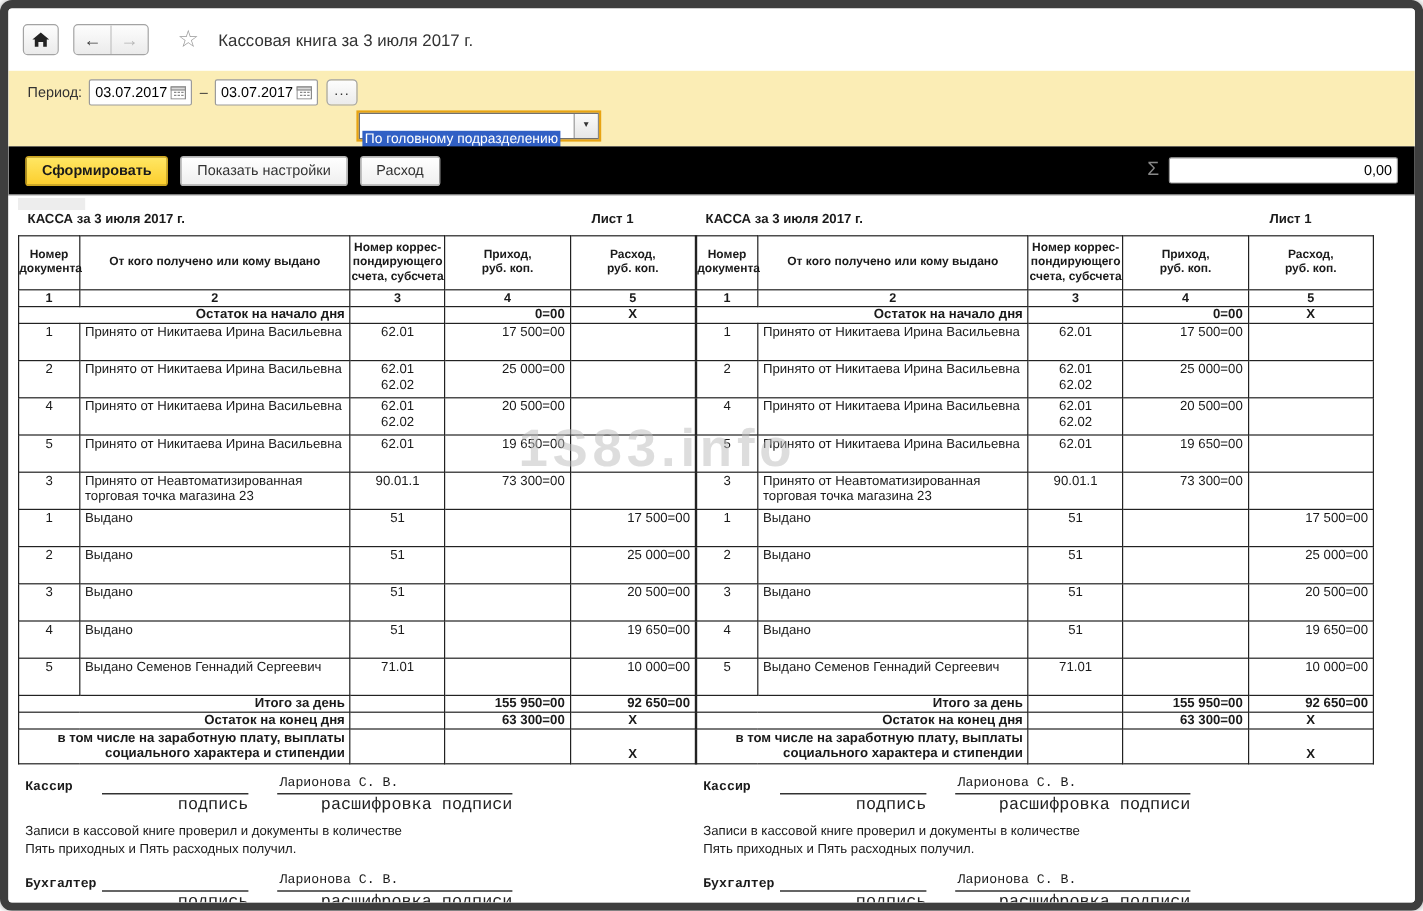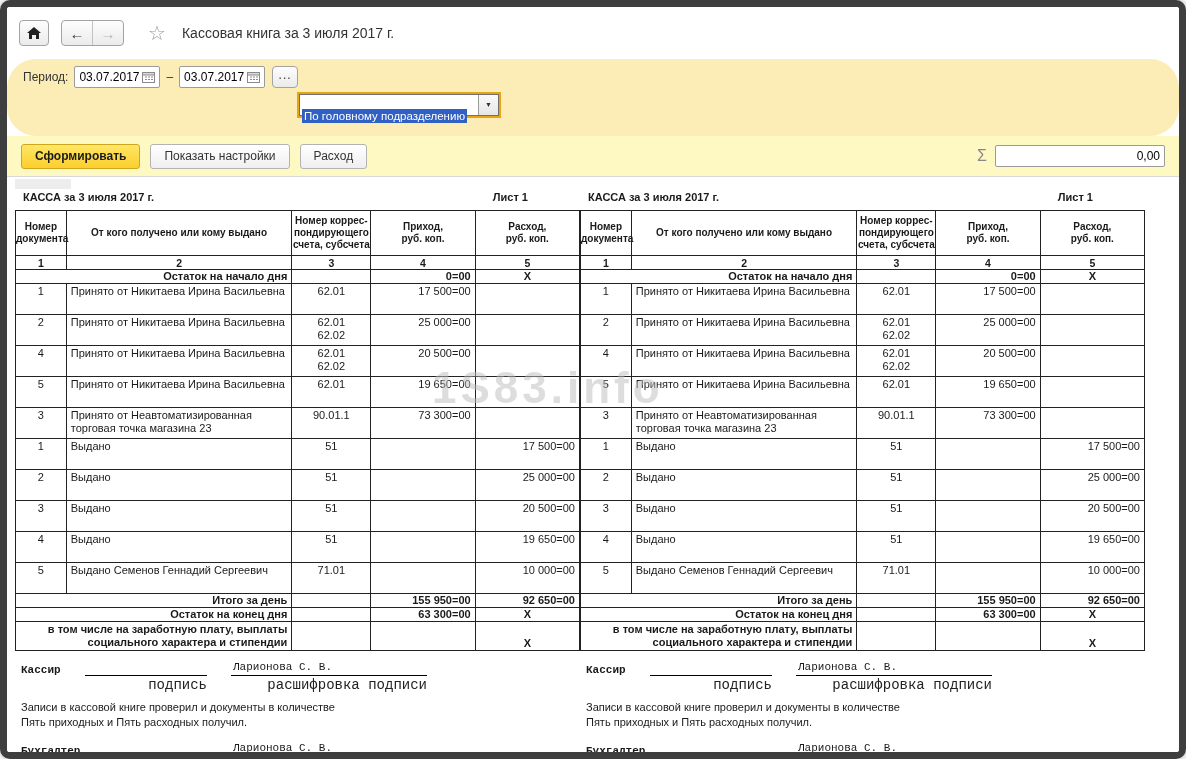--- a/index.html
+++ b/index.html
@@ -11,41 +11,41 @@
   .titlebar{flex:0 0 52px;display:flex;align-items:center;padding-left:12px;background:#fff;}
   .tbtn{box-sizing:border-box;height:26px;border:1px solid #a3a3a3;border-radius:4px;background:linear-gradient(#fdfdfd,#ebebeb);display:inline-flex;align-items:center;justify-content:center;cursor:pointer;}
   .home-btn{width:30px;margin-right:12px;}
   .navgroup{display:flex;border:1px solid #a3a3a3;border-radius:4px;overflow:hidden;background:linear-gradient(#fdfdfd,#ebebeb);margin-right:24px;}
   .nav-b{width:30px;height:24px;display:flex;align-items:center;justify-content:center;font-size:15px;font-weight:bold;color:#3a3a3a;cursor:pointer;}
   .nav-b.fwd{border-left:1px solid #c2c2c2;color:#b5b5b5;}
   .star{font-size:20px;color:#9a9a9a;margin-right:16px;cursor:pointer;line-height:1;}
   .title{font-size:14px;color:#333;}
 
   
-  .toolbar{flex:0 0 58px;box-sizing:border-box;background:#fbedb5;padding:5px 16px 16px 16px;font-size:12px;border-radius:29px;}
+  .toolbar{flex:0 0 58px;box-sizing:border-box;background:#fbedb5;padding:5px 16px 2px 16px;font-size:12px;}
   .trow{display:flex;align-items:center;height:25px;margin-bottom:3px;}
   .plabel{color:#333;margin-right:6px;white-space:nowrap;}
   .field{box-sizing:border-box;background:#fff;border:1px solid #9b9b9b;border-radius:2px;height:22px;display:flex;align-items:center;padding:0 4px;font-size:12px;color:#000;}
   .date{width:86px;justify-content:space-between;}
   .dash{margin:0 6px;color:#333;}
   .more{width:26px;height:22px;margin-left:7px;font-size:12px;color:#333;letter-spacing:1px;padding-bottom:4px;}
   .org{flex:1;margin-left:8px;}
   .r2{margin-left:276px;}
   .select{box-sizing:border-box;display:flex;align-items:stretch;height:22px;width:200px;background:#fff;border:1px solid #70706f;box-shadow:0 0 0 2px #e8a412;cursor:pointer;}
   .sel-text{flex:1;display:flex;align-items:center;padding-left:2px;}
   .sel-text span{background:#3160c5;color:#fff;font-size:11.5px;padding:1px 2px;white-space:nowrap;margin-top:22px;}
   .sel-arrow{width:19px;border-left:1px solid #9a9a9a;background:linear-gradient(#fafafa,#e6e6e6);display:flex;align-items:center;justify-content:center;font-size:9px;color:#333;}
   .ghost{flex:1;margin-left:10px;background:rgba(255,255,255,.28);border:1px solid #ecdfae;color:#a9a9a9;border-radius:2px;}
 
   
-  .actionbar{flex:0 0 40px;display:flex;align-items:center;padding:0 14px;background:#fef9c3;border-bottom:1px solid #d8d8d8;}
+  .actionbar{flex:0 0 40px;display:flex;align-items:center;padding:0 14px;background:#000000;border-bottom:1px solid #d8d8d8;}
   .btn{box-sizing:border-box;height:25px;padding:0 13px;border:1px solid #b3b3b3;border-radius:3px;background:linear-gradient(#ffffff,#efefef);font-size:12px;color:#333;margin-right:10px;display:inline-flex;align-items:center;cursor:pointer;font-family:"Liberation Sans",sans-serif;}
   .btn.primary{background:linear-gradient(#ffe765,#fcce2d);border-color:#cfa61e;font-weight:bold;color:#1a1a1a;}
   .sigma{margin-left:auto;color:#888;font-size:16px;margin-right:8px;}
-  .sumfield{width:170px;justify-content:flex-end;}
+  .sumfield{width:191px;justify-content:flex-end;}
 
   
   .report{flex:1;position:relative;background:#fff;padding:4px 8px 0 8px;overflow:hidden;}
   .corner{position:absolute;left:8px;top:2px;width:56px;height:10px;background:#ededed;}
   .watermark{position:absolute;left:425px;top:186px;font-size:44px;font-weight:bold;color:#bdbdbd;opacity:.5;letter-spacing:4px;pointer-events:none;z-index:4;}
   .halves{display:flex;}
   .half{flex:0 0 565px;width:565px;}
   .sheet-head{display:flex;justify-content:space-between;font-weight:bold;font-size:11px;color:#1a1a1a;padding:10px 52px 7px 8px;}
   .cash-table{border-collapse:collapse;table-layout:fixed;width:100%;font-size:11px;color:#1a1a1a;}
   .cash-table th,.cash-table td{border:1px solid #222;}

